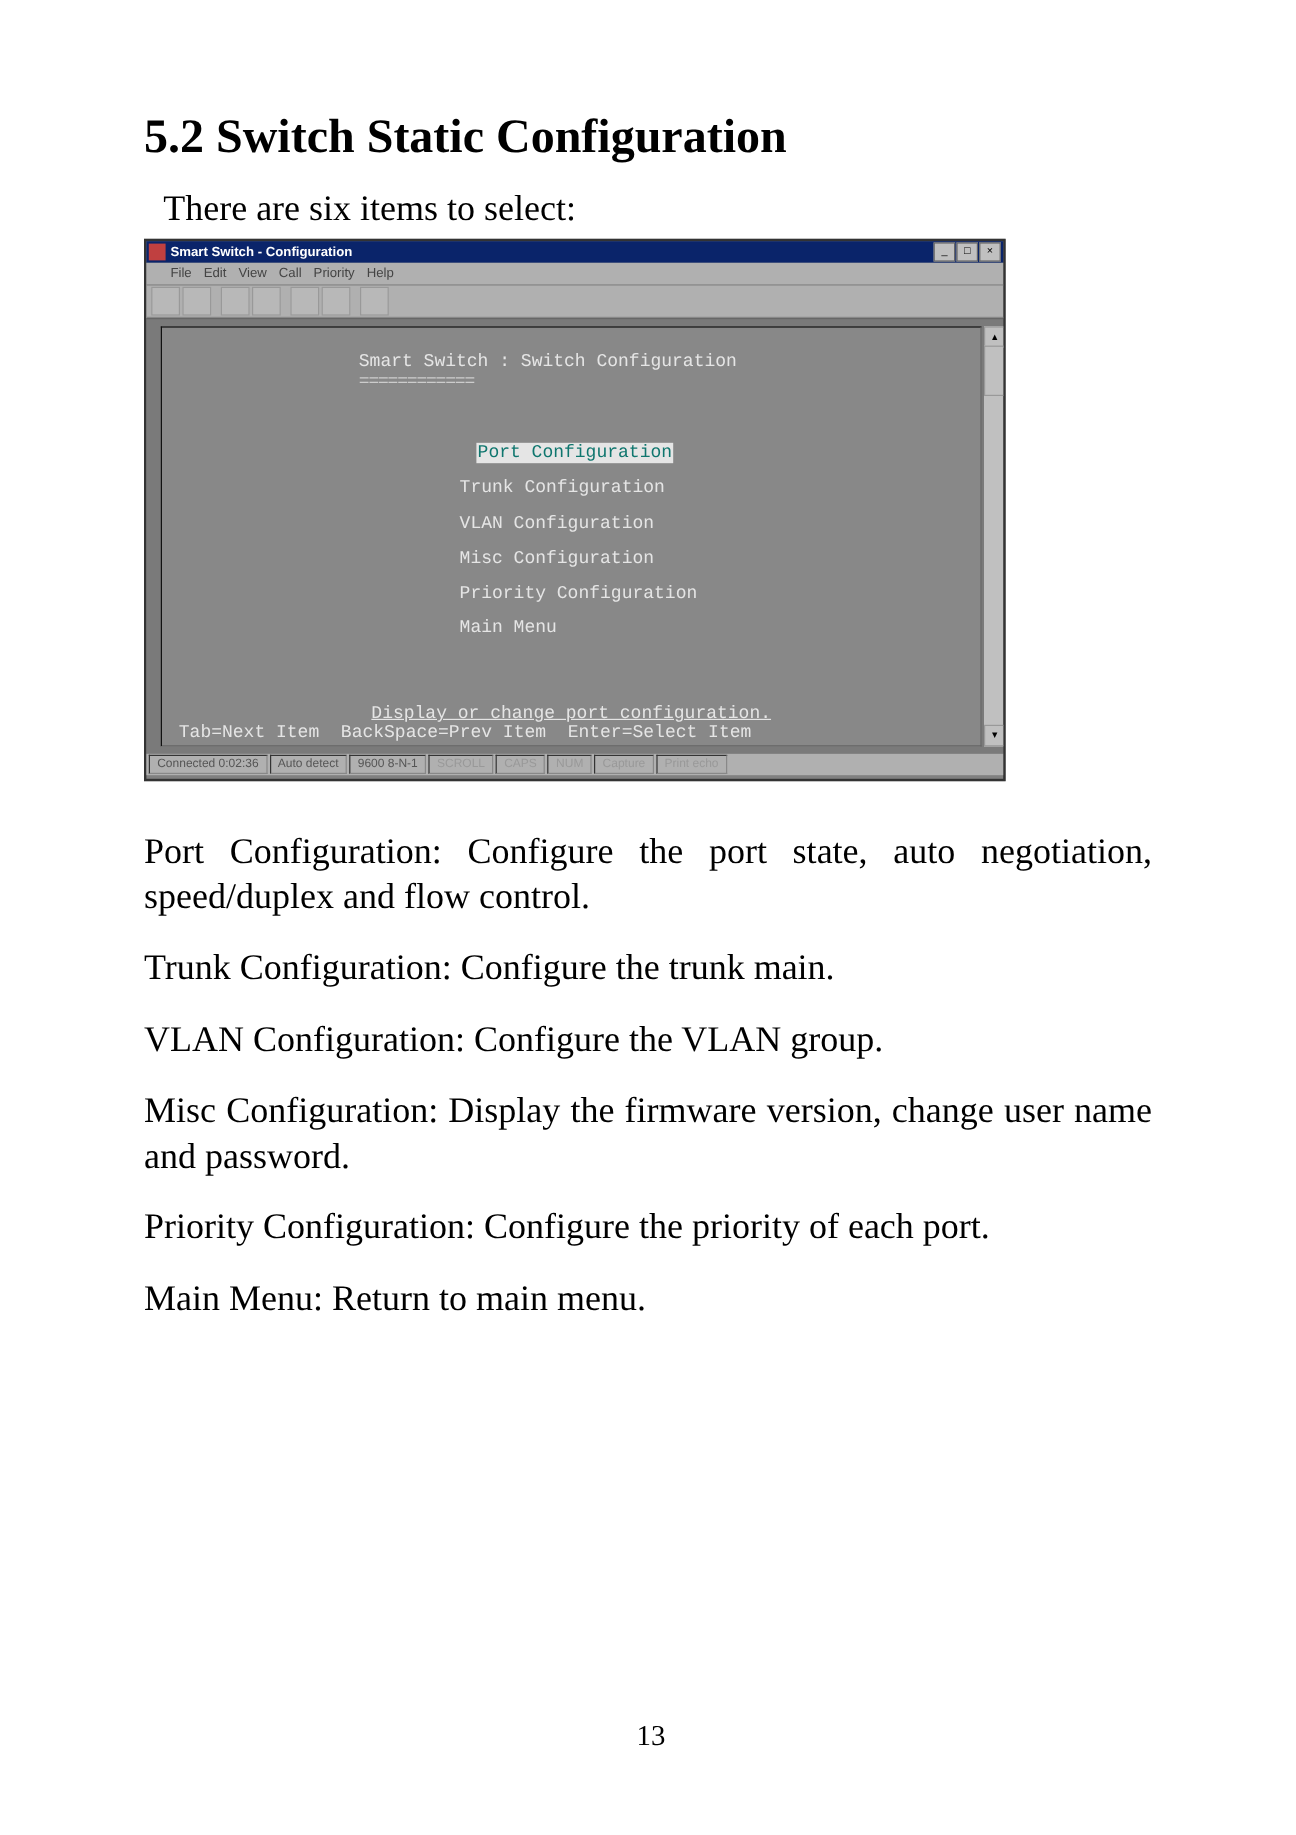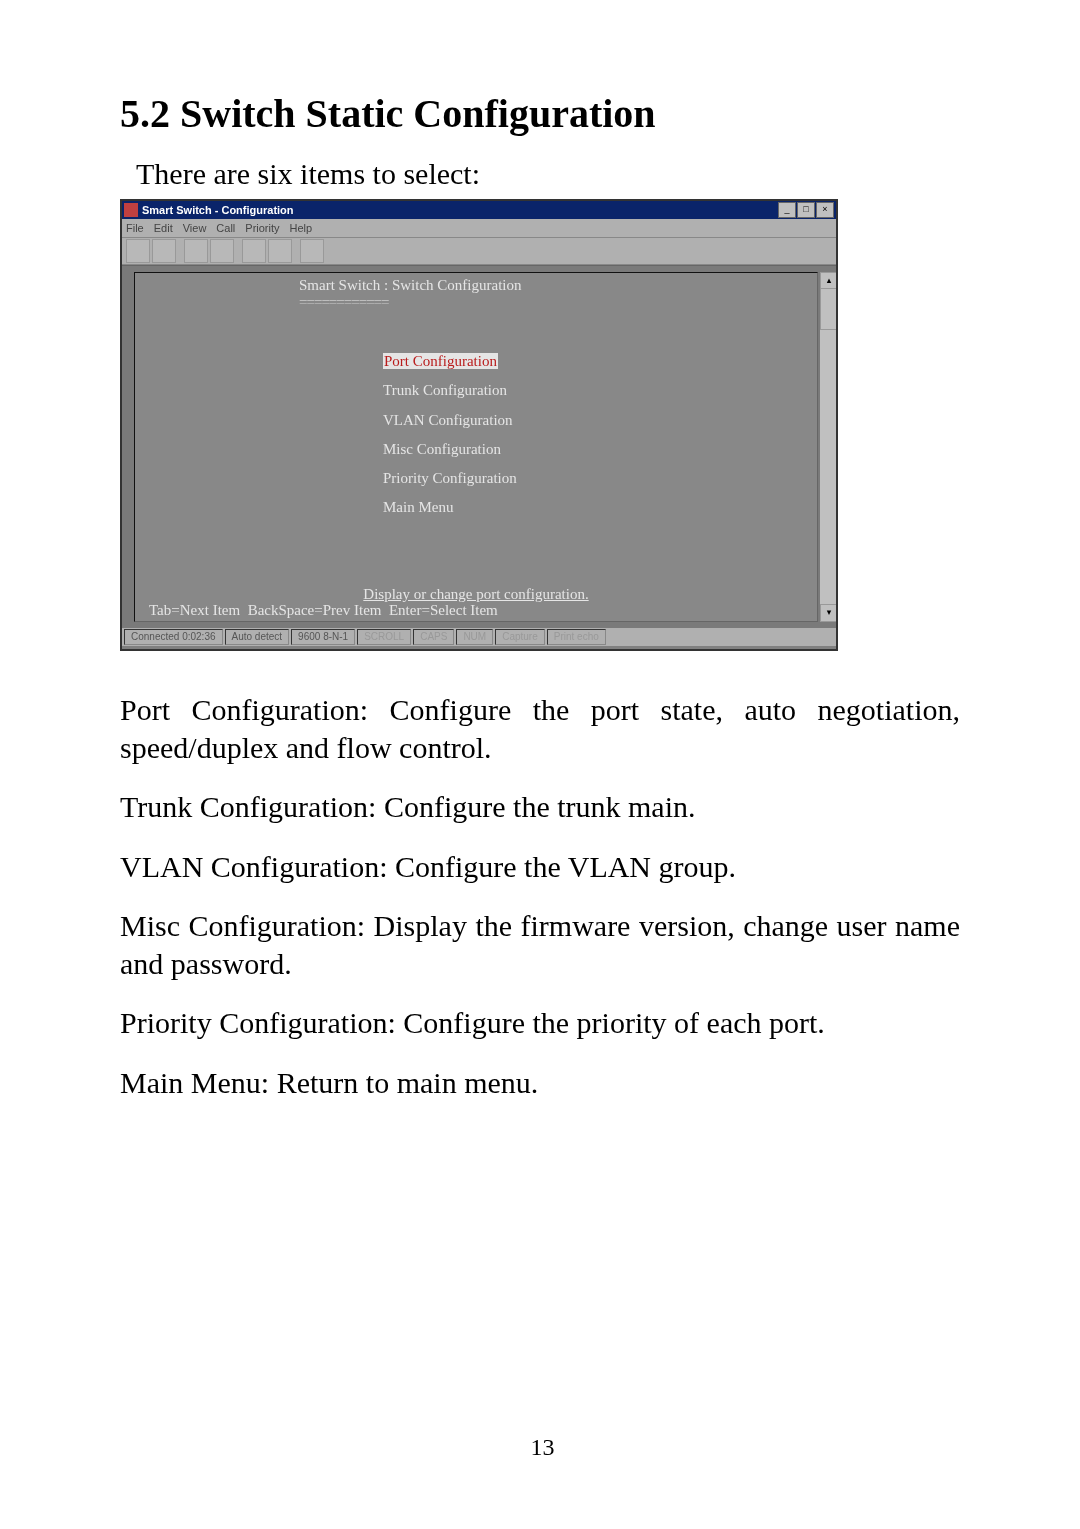--- a/index.html
+++ b/index.html
@@ -72,21 +72,21 @@
       font-family: sans-serif;
     }
     .menubar {
       height: 18px;
       background: #b0b0b0;
       color: #444;
       font-family: "Tahoma", sans-serif;
       font-size: 11px;
       display: flex;
       align-items: center;
-      padding-left: 4px;
+      padding-left: 20px;
       gap: 10px;
     }
     .toolbar {
       height: 26px;
       background: #b0b0b0;
       border-top: 1px solid #888;
       border-bottom: 1px solid #888;
       display: flex;
       align-items: center;
       padding-left: 4px;
@@ -112,22 +112,22 @@
       overflow: hidden;
     }
     .terminal-inner {
       position: absolute;
       left: 12px;
       right: 18px;
       top: 6px;
       bottom: 6px;
       background: #888888;
       border: 1px inset #666;
-      padding: 4px 14px 6px 14px;
-      font-family: Liberation Serif, serif;
+      padding: 20px 14px 6px 14px;
+      font-family: Liberation Mono, monospace;
       font-size: 15px;
       color: #e5e5e5;
     }
     .scrollbar {
       position: absolute;
       right: 0;
       top: 6px;
       bottom: 6px;
       width: 16px;
       background: #c0c0c0;
@@ -164,22 +164,23 @@
     }
     .menu-items {
       margin-top: 36px;
     }
     .menu-item {
       padding-left: 234px;
       line-height: 1.95;
     }
     .menu-item.selected span.mi {
       background: #e5e5e5;
-      color: #b91c1c;
+      color: #0f766e;
       padding: 0 1px;
+      margin-left: 14px;
     }
     .help-line {
       position: absolute;
       bottom: 18px;
       left: 0;
       right: 0;
       text-align: center;
       text-decoration: underline;
     }
     .nav-line {

